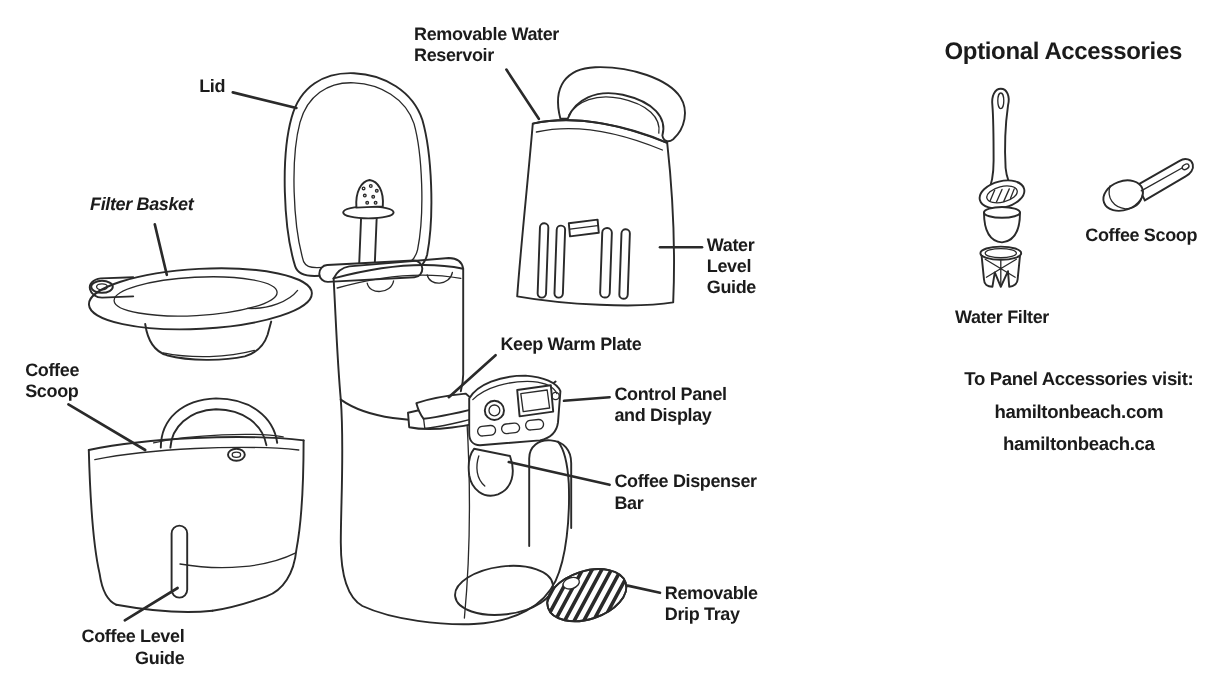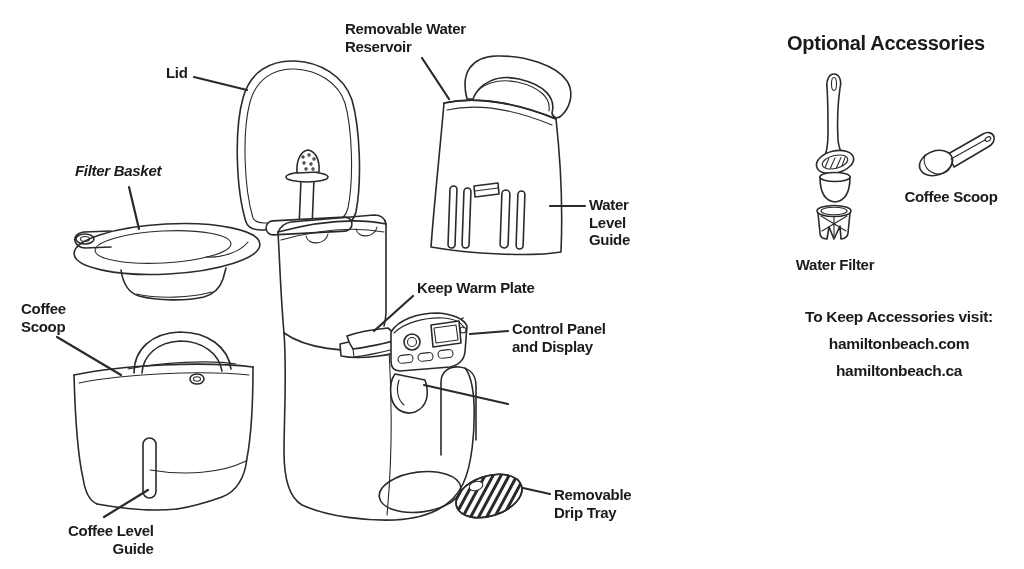--- a/index.html
+++ b/index.html
@@ -200,30 +200,32 @@
   <div class="plabel" style="left:166px;top:64px;">Lid</div>
   <div class="plabel" style="left:345px;top:20px;">Removable Water
 Reservoir</div>
   <div class="plabel" style="left:75px;top:162px;font-style:italic;">Filter Basket</div>
   <div class="plabel" style="left:589px;top:196px;">Water
 Level
 Guide</div>
   <div class="plabel" style="left:417px;top:279px;">Keep Warm Plate</div>
   <div class="plabel" style="left:512px;top:320px;">Control Panel
 and Display</div>
+  <div class="plabel" style="left:512px;top:393px;">Coffee Dispenser
+Bar</div>
   <div class="plabel" style="left:21px;top:300px;">Coffee
 Scoop</div>
   <div class="plabel" style="left:68px;top:522px;text-align:right;">Coffee Level
 Guide</div>
   <div class="plabel" style="left:554px;top:486px;">Removable
 Drip Tray</div>
 
   <div class="plabel acc-title" style="left:776px;top:33px;width:220px;">Optional Accessories</div>
   <div class="plabel centered" style="left:785px;top:256px;width:100px;">Water Filter</div>
   <div class="plabel centered" style="left:901px;top:188px;width:100px;">Coffee Scoop</div>
 
   <div class="order-block">
-    <div class="order-line">To Keep Accessories visit:</div>
+    <div class="order-line">To Panel Accessories visit:</div>
     <div class="order-line">hamiltonbeach.com</div>
     <div class="order-line">hamiltonbeach.ca</div>
   </div>
 
 </div>
 
 </body></html>

